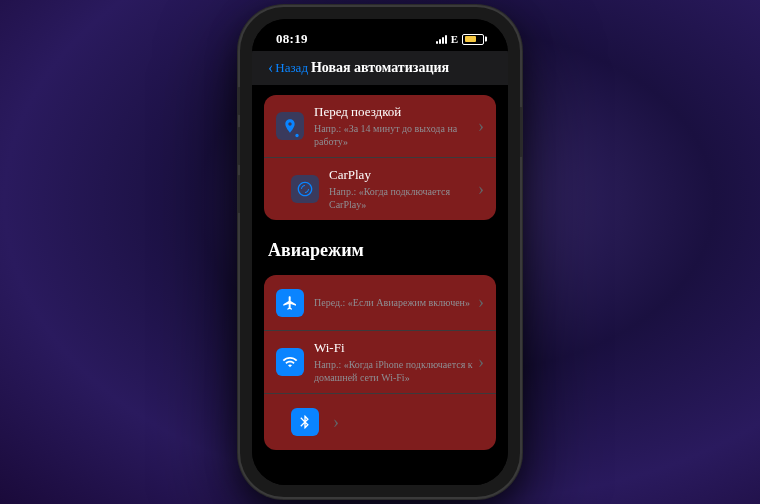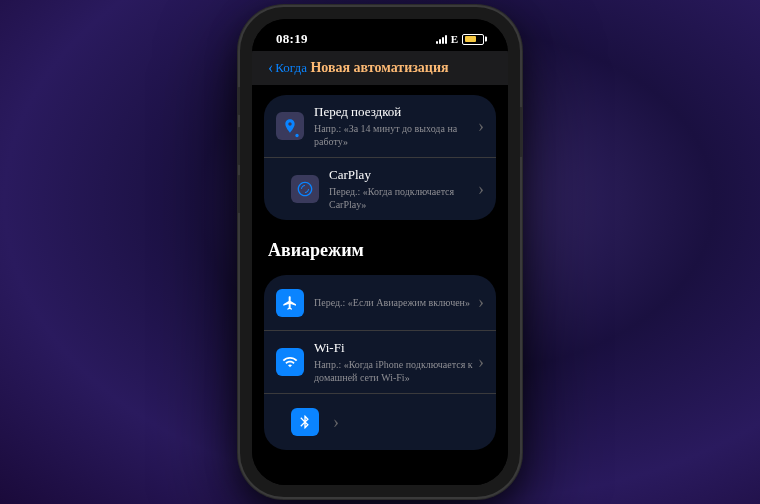--- a/index.html
+++ b/index.html
@@ -125,30 +125,30 @@
       display: flex;
       align-items: center;
       color: #0a84ff;
       font-size: 13px;
       gap: 2px;
     }
 
     .nav-title {
       flex: 1;
       text-align: center;
-      color: #fdba74;
+      color: #ffffff;
       font-size: 14px;
       font-weight: 600;
       margin-right: 40px;
     }
 
     .list-group {
       margin: 8px 12px;
-      background: #0f172a;
-      border-radius: 22px;
+      background: #7f1d1d;
+      border-radius: 12px;
       overflow: hidden;
     }
 
     .list-item {
       display: flex;
       align-items: center;
       padding: 9px 12px;
       border-bottom: 0.5px solid #3a3a3c;
       min-height: 56px;
     }
@@ -290,21 +290,21 @@
         <span style="font-size:11px; font-weight:600;">E</span>
         <div class="battery-icon">
           <div class="battery-fill"></div>
         </div>
       </div>
     </div>
 
     <div class="nav-bar">
       <div class="nav-back">
         <span style="font-size:16px;">‹</span>
-        <span>Когда</span>
+        <span>Назад</span>
       </div>
       <div class="nav-title">Новая автоматизация</div>
     </div>
 
     <div class="screen-content">
 
       <div class="list-group" style="margin-top: 10px;">
 
         <div class="list-item">
           <div class="item-icon" style="background:#3a3a5c; position:relative; overflow:hidden;">
@@ -323,21 +323,21 @@
         </div>
 
         <div class="list-item">
           <div class="item-icon" style="background:#3a3a5c;">
             <svg width="16" height="16" viewBox="0 0 24 24" fill="#0a84ff">
               <path d="M12 1C5.93 1 1 5.93 1 12s4.93 11 11 11 11-4.93 11-11S18.07 1 12 1zm0 2c4.97 0 9 4.03 9 9s-4.03 9-9 9-9-4.03-9-9 4.03-9 9-9zm0 3c-3.31 0-6 2.69-6 6h1.5c0-2.48 2.02-4.5 4.5-4.5V6zm4.5 6c0 2.48-2.02 4.5-4.5 4.5v1.5c3.31 0 6-2.69 6-6h-1.5z"></path>
             </svg>
           </div>
           <div class="item-content">
             <div class="item-title">CarPlay</div>
-            <div class="item-subtitle">Перед.: «Когда подключается CarPlay»</div>
+            <div class="item-subtitle">Напр.: «Когда подключается CarPlay»</div>
           </div>
           <span class="item-chevron chevron-right"></span>
         </div>
       </div>
 
       <div class="section-header">Авиарежим</div>
 
       <div class="list-group">
 
         <div class="list-item">

